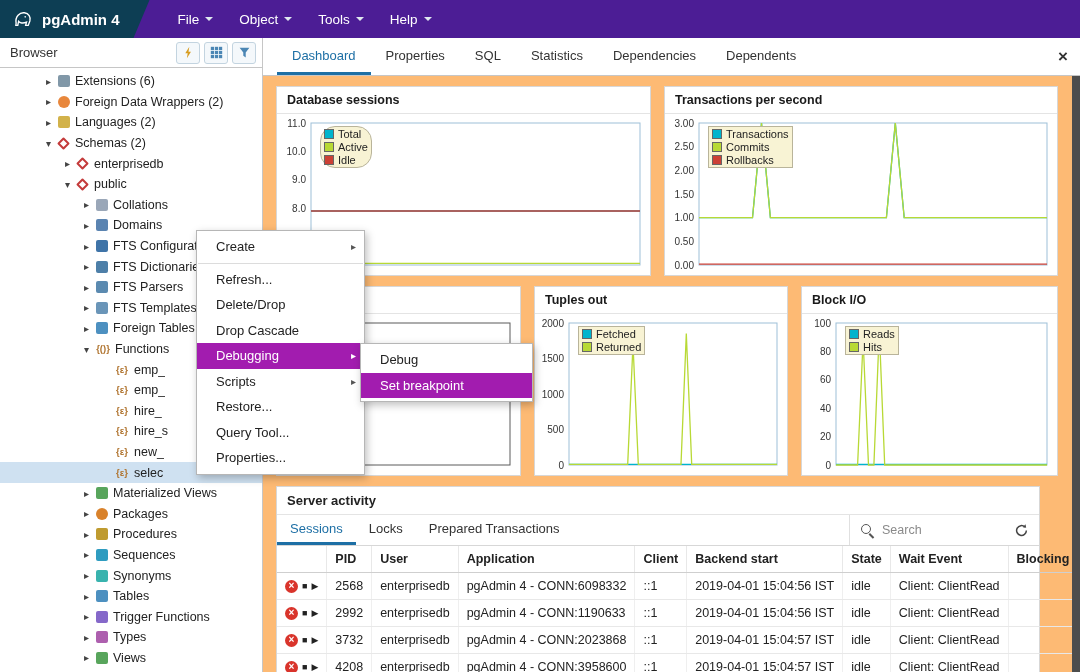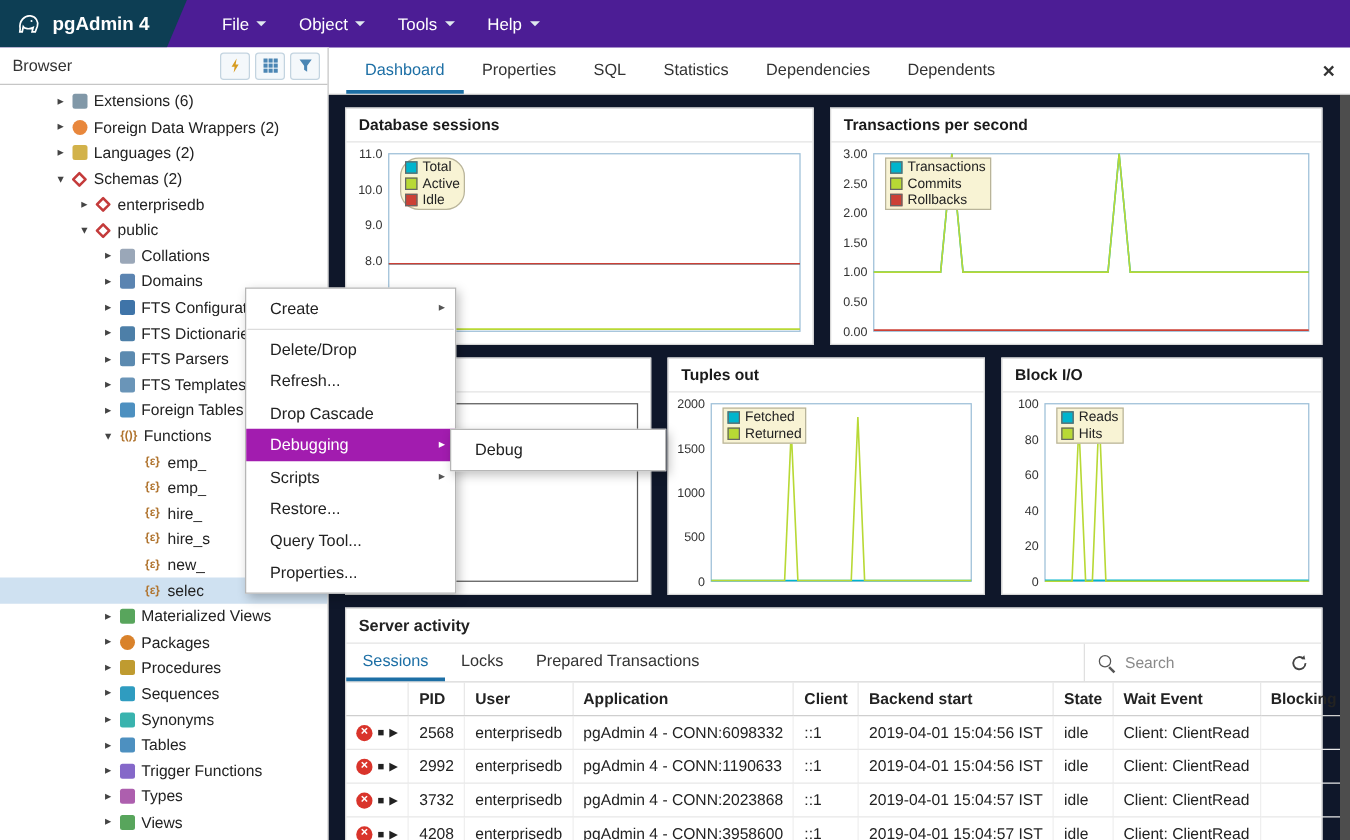--- a/index.html
+++ b/index.html
@@ -54,21 +54,21 @@
   .lbl{overflow:hidden;text-overflow:clip}
 
   
   .main{flex:1;display:flex;flex-direction:column;min-width:0}
   .tabbar{height:38px;border-bottom:1px solid #c6c6c6;display:flex;align-items:stretch;padding-left:14px}
   .tab{display:flex;align-items:center;padding:0 15px;font-size:13px;color:#333;border-bottom:3px solid transparent}
   .tab.active{color:#1d6fa5;border-bottom-color:#1d6fa5}
   .tab-close{margin-left:auto;display:flex;align-items:center;padding:0 12px;font-size:17px;color:#333;font-weight:bold}
 
   
-  .dashboard{flex:1;position:relative;padding:10px 22px 0 13px;overflow:hidden;background:#0f172a}
+  .dashboard{flex:1;position:relative;padding:10px 40px 0 13px;overflow:hidden;background:#fdba74}
   .vscroll{position:absolute;right:0;top:0;bottom:0;width:8px;background:#4d4d4d}
   .row1{display:grid;grid-template-columns:1fr 1.05fr;gap:13px;margin-bottom:10px}
   .row2{display:grid;grid-template-columns:1fr 1.04fr 1.05fr;gap:13px;margin-bottom:10px}
   .panel{border:1px solid #d7d7d7;background:#fff;height:190px;display:flex;flex-direction:column}
   .panel-title{padding:6px 10px;font-size:12.5px;font-weight:bold;color:#1a1a1a;border-bottom:1px solid #e4e4e4;min-height:27px}
   .chart-body{position:relative;flex:1;overflow:hidden}
   .chart-body text.tick{font-size:10px;fill:#333}
   .legend{position:absolute;top:12px;background:#f8f3d4;border:1px solid #b9b49a;padding:1px 3px;display:flex;flex-direction:column;gap:1px}
   .lg-row{display:flex;align-items:center;gap:4px}
   .sw{width:10px;height:10px;border:1px solid #666;flex:none}
@@ -565,24 +565,24 @@
   </section>
 </div>
 
 <div class="ctx context-menu">
     <div class="cm-item">
       <span>Create</span>
       <span class="cm-arrow">▸</span>
     </div>
     <div class="cm-sep"></div>
     <div class="cm-item">
+      <span>Refresh...</span>
+    </div>
+    <div class="cm-item">
       <span>Delete/Drop</span>
-    </div>
-    <div class="cm-item">
-      <span>Refresh...</span>
     </div>
     <div class="cm-item">
       <span>Drop Cascade</span>
     </div>
     <div class="cm-item hl">
       <span>Debugging</span>
       <span class="cm-arrow">▸</span>
     </div>
     <div class="cm-item">
       <span>Scripts</span>
@@ -595,13 +595,16 @@
       <span>Query Tool...</span>
     </div>
     <div class="cm-item">
       <span>Properties...</span>
     </div>
   </div>
 <div class="ctx context-submenu">
     <div class="cm-item">
       <span>Debug</span>
     </div>
+    <div class="cm-item hl">
+      <span>Set breakpoint</span>
+    </div>
   </div>
 
 </body></html>

